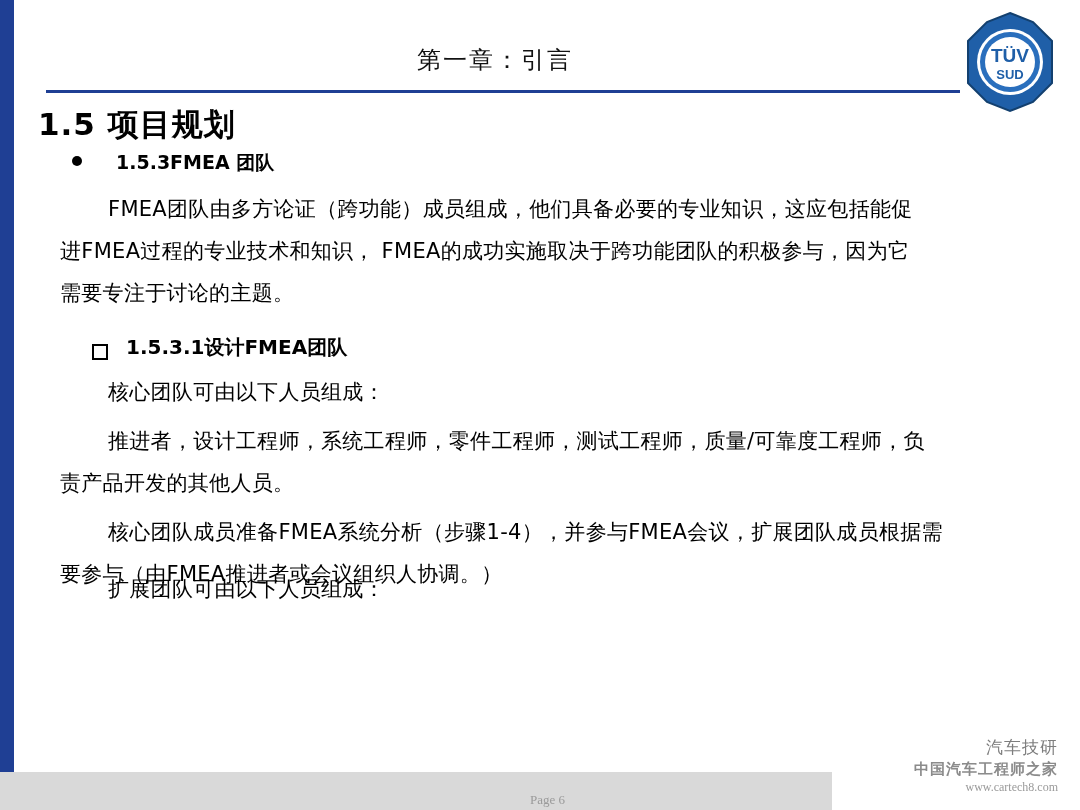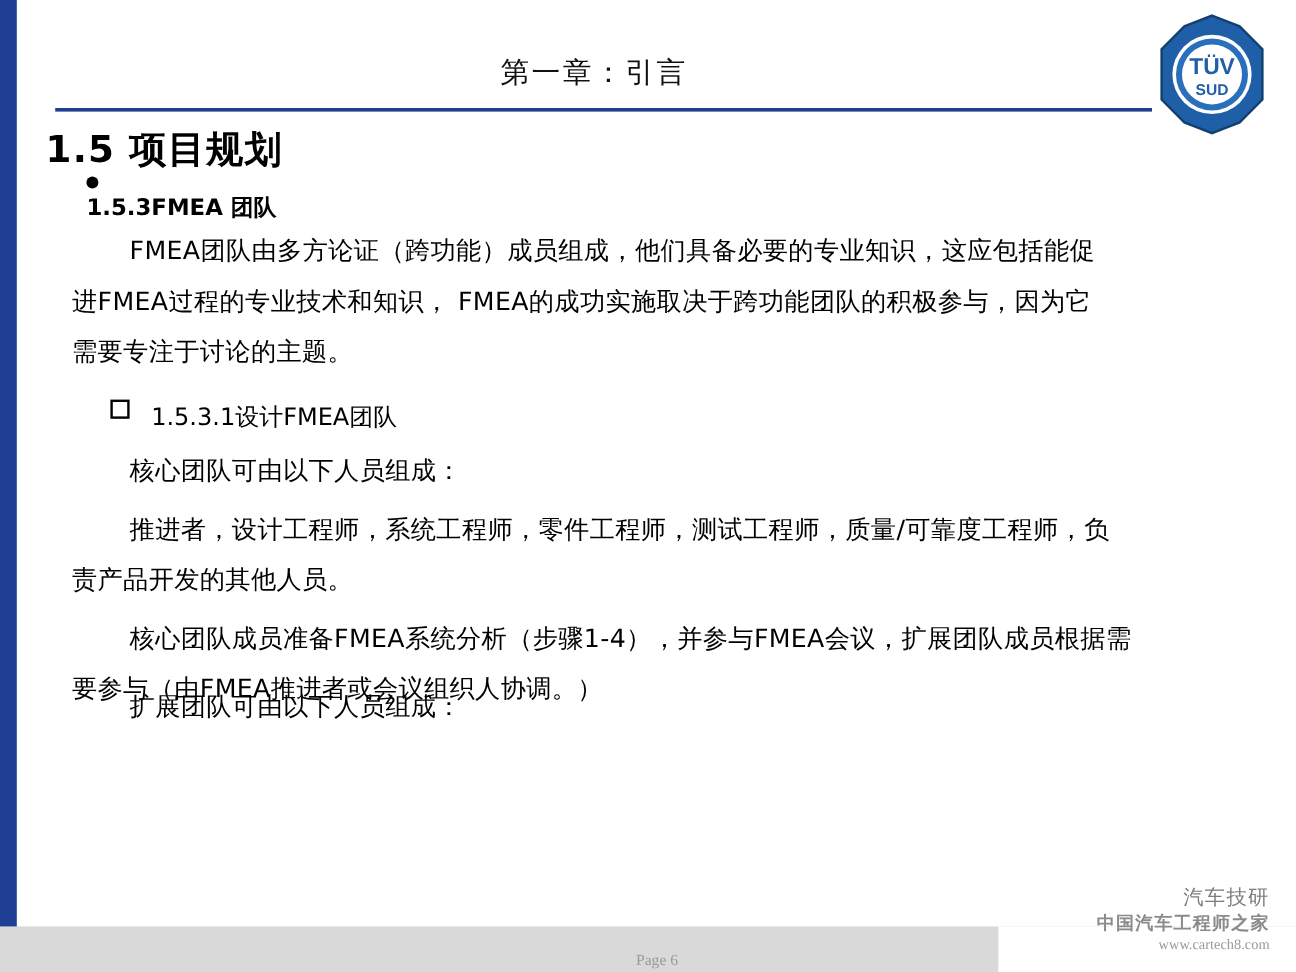--- a/index.html
+++ b/index.html
@@ -79,21 +79,20 @@
   .bullet1 {
     position: absolute;
     left: 72px;
     top: 150px;
     display: flex;
     align-items: baseline;
     font-size: 19px;
     font-weight: bold;
     color: #000000;
     font-family: "DejaVu Sans", sans-serif;
-    flex-direction: column;
   }
   .bullet1 .dot {
     width: 10px;
     height: 10px;
     border-radius: 50%;
     background: #000;
     display: inline-block;
     margin-right: 34px;
     position: relative;
     top: -3px;
@@ -110,23 +109,23 @@
   }
   .para.indent { text-indent: 48px; }
 
   .p1 { left: 60px; top: 188px; width: 870px; }
 
   .bullet2 {
     position: absolute;
     left: 92px;
     top: 334px;
     display: flex;
-    align-items: flex-start;
+    align-items: flex-end;
     font-size: 20px;
-    font-weight: normal;
+    font-weight: bold;
     color: #000000;
     font-family: "DejaVu Sans", sans-serif;
   }
   .bullet2 .square {
     width: 12px;
     height: 12px;
     border: 2px solid #000;
     display: inline-block;
     margin-right: 18px;
     position: relative;

